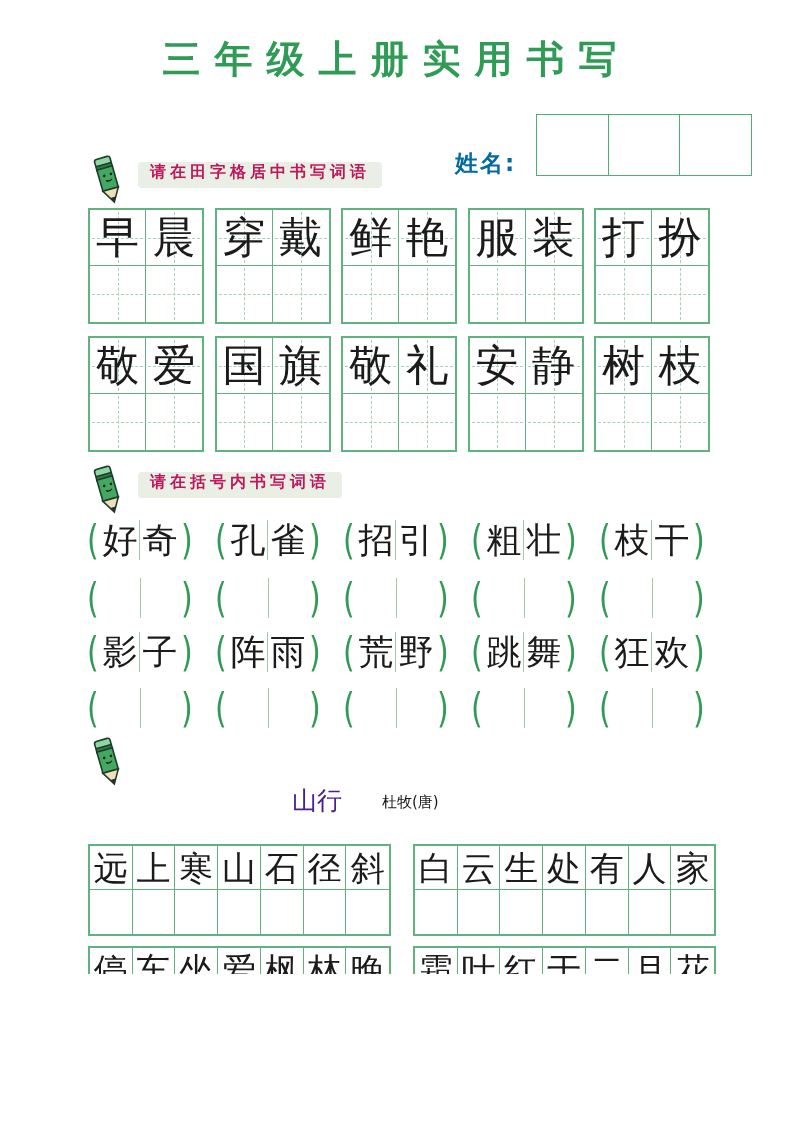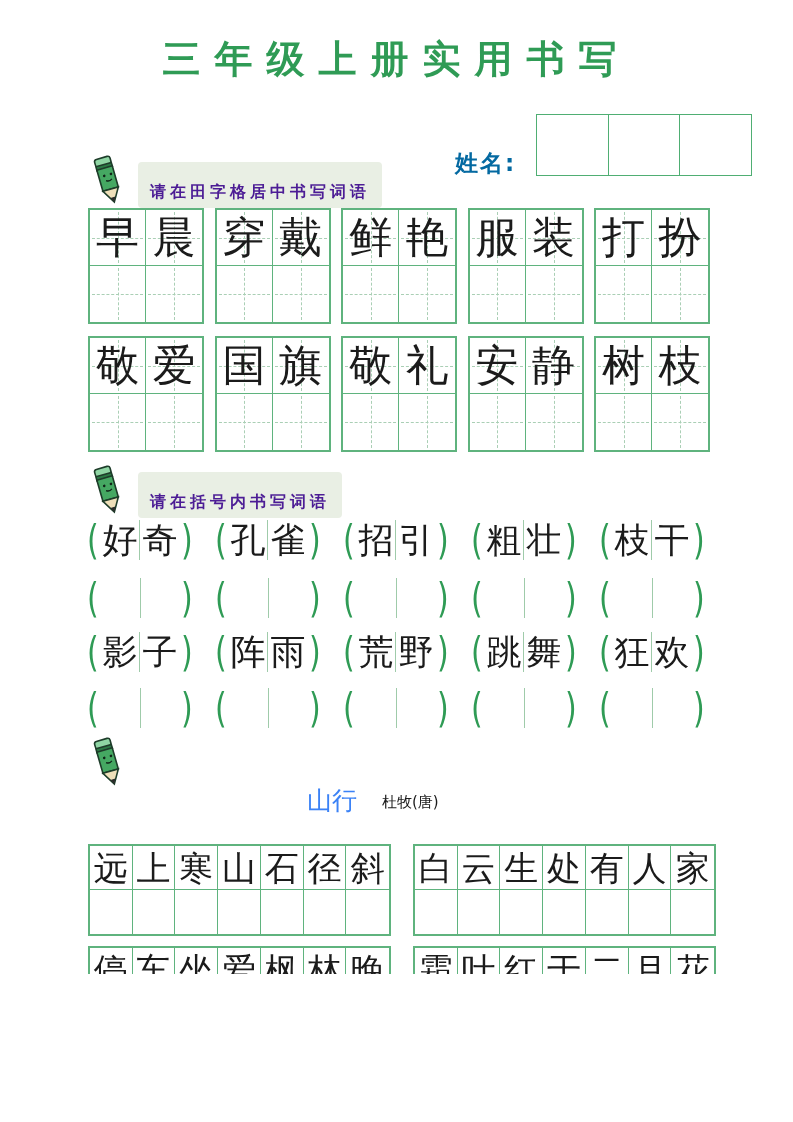--- a/index.html
+++ b/index.html
@@ -15,21 +15,21 @@
   .name-label { position:absolute; left:455px; top:148px; font-size:23px; font-weight:bold;
     color:#0369a1; letter-spacing:2px; }
   .name-boxes { position:absolute; left:536px; top:114px; display:flex; }
   .name-box { width:73px; height:62px; border:1.5px solid #4fae73; margin-left:-1.5px; background:#fff; }
   .name-box:first-child { margin-left:0; }
 
   
   .sec-header { position:absolute; display:flex; align-items:flex-start; }
   .pencil { width:44px; height:52px; flex:none; }
   .banner { margin-left:8px; margin-top:8px; background:#e9efe4; border-radius:4px;
-    padding:20px 12px 5px 12px; font-size:16px; font-weight:bold; color:#4c1d95; letter-spacing:4px; }
+    padding:0 12px 5px 12px; font-size:16px; font-weight:bold; color:#be185d; letter-spacing:4px; }
   #sec1-header { left:86px; top:154px; }
   #sec2-header { left:86px; top:464px; }
   #sec3-header { left:86px; top:736px; }
 
   
   .tzg-row { position:absolute; left:88px; width:622px; display:flex; justify-content:space-between; }
   #tzg-row1 { top:208px; }
   #tzg-row2 { top:336px; }
   .tzg-block { width:116px; height:116px; border:2px solid #5fb37e; display:grid;
     grid-template-columns:1fr 1fr; grid-template-rows:1fr 1fr; background:#fff; }
@@ -50,21 +50,21 @@
   #paren-row3 { top:628px; }
   #paren-row4 { top:684px; }
   .paren-group { width:110px; height:48px; display:flex; align-items:center; justify-content:space-between; }
   .paren { font-size:40px; line-height:48px; color:#2f9b55; font-weight:400; transform:scaleX(.75); }
   .paren-mid { flex:1; display:flex; align-items:center; justify-content:space-evenly; height:100%; }
   .paren-div { width:1px; height:40px; background:#9fcbaa; }
   .paren-group .hz { font-size:35px; }
 
   
   .poem-title-row { position:absolute; left:0; top:784px; width:100%; }
-  .poem-title { position:absolute; left:292px; top:0; font-size:25px; color:#3b82f6;margin-left:15px; }
+  .poem-title { position:absolute; left:292px; top:0; font-size:25px; color:#4c1d95; }
   .poem-author { position:absolute; left:382px; top:9px; font-size:15px; color:#1b1b1b; }
   .poem-row { position:absolute; left:88px; display:flex; gap:22px; }
   #poem-row1 { top:844px; }
   #poem-row2 { top:946px; }
   .poem-grid { width:303px; height:92px; border:2px solid #5fb37e; display:grid;
     grid-template-columns:repeat(7,1fr); grid-template-rows:1fr 1fr; background:#fff; }
   .poem-cell { border-right:1px solid #5fb37e; border-bottom:1px solid #5fb37e;
     display:flex; align-items:center; justify-content:center; }
   .poem-cell:nth-child(7n) { border-right:none; }
   .poem-cell:nth-child(n+8) { border-bottom:none; }

